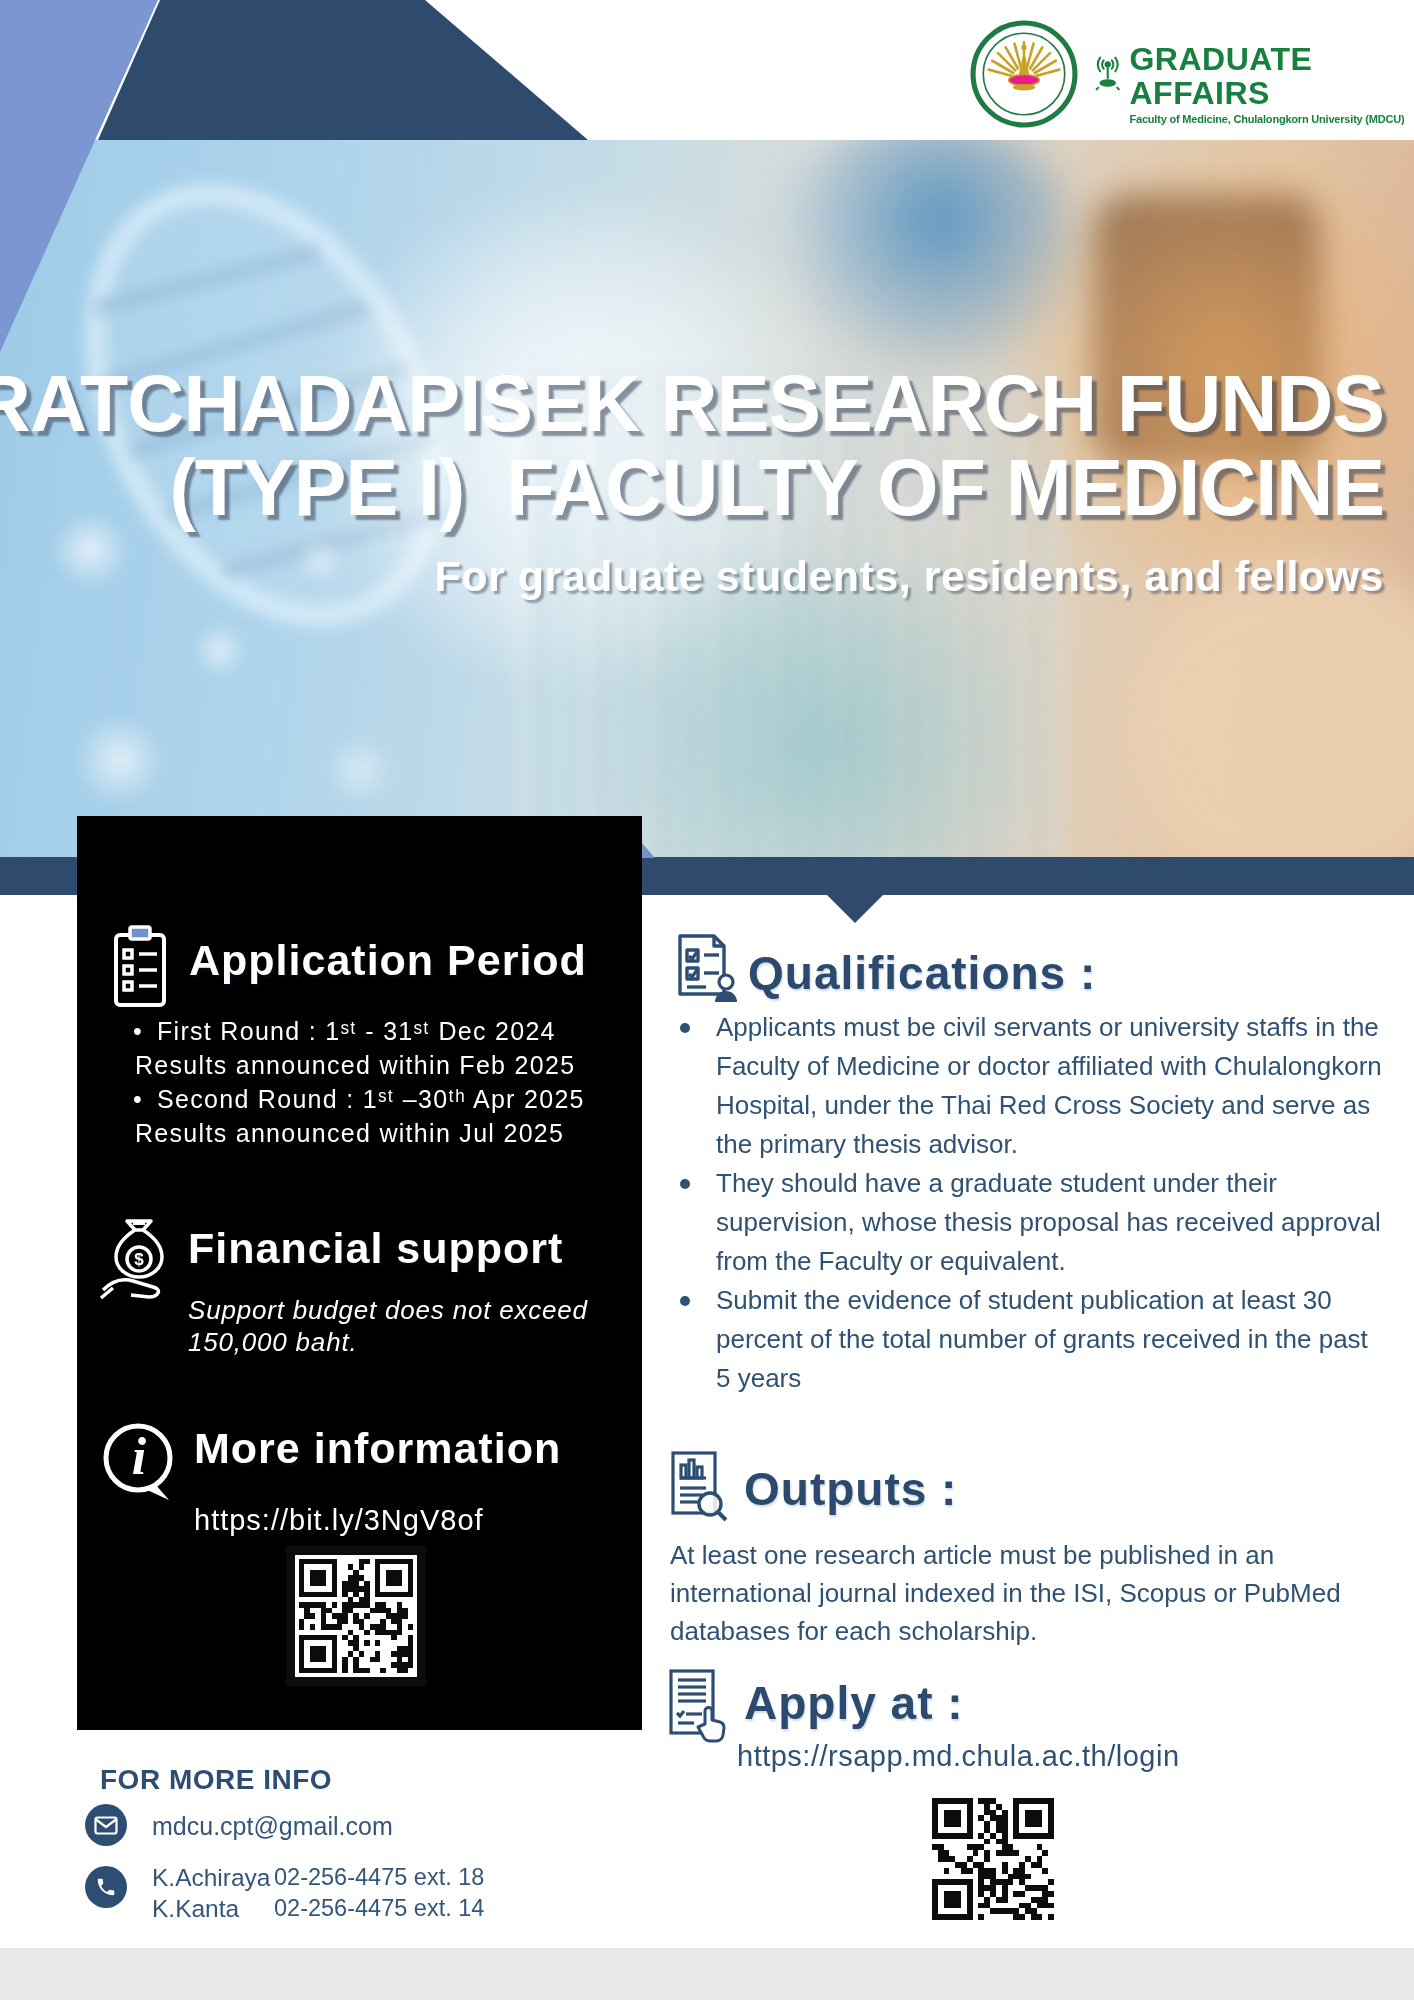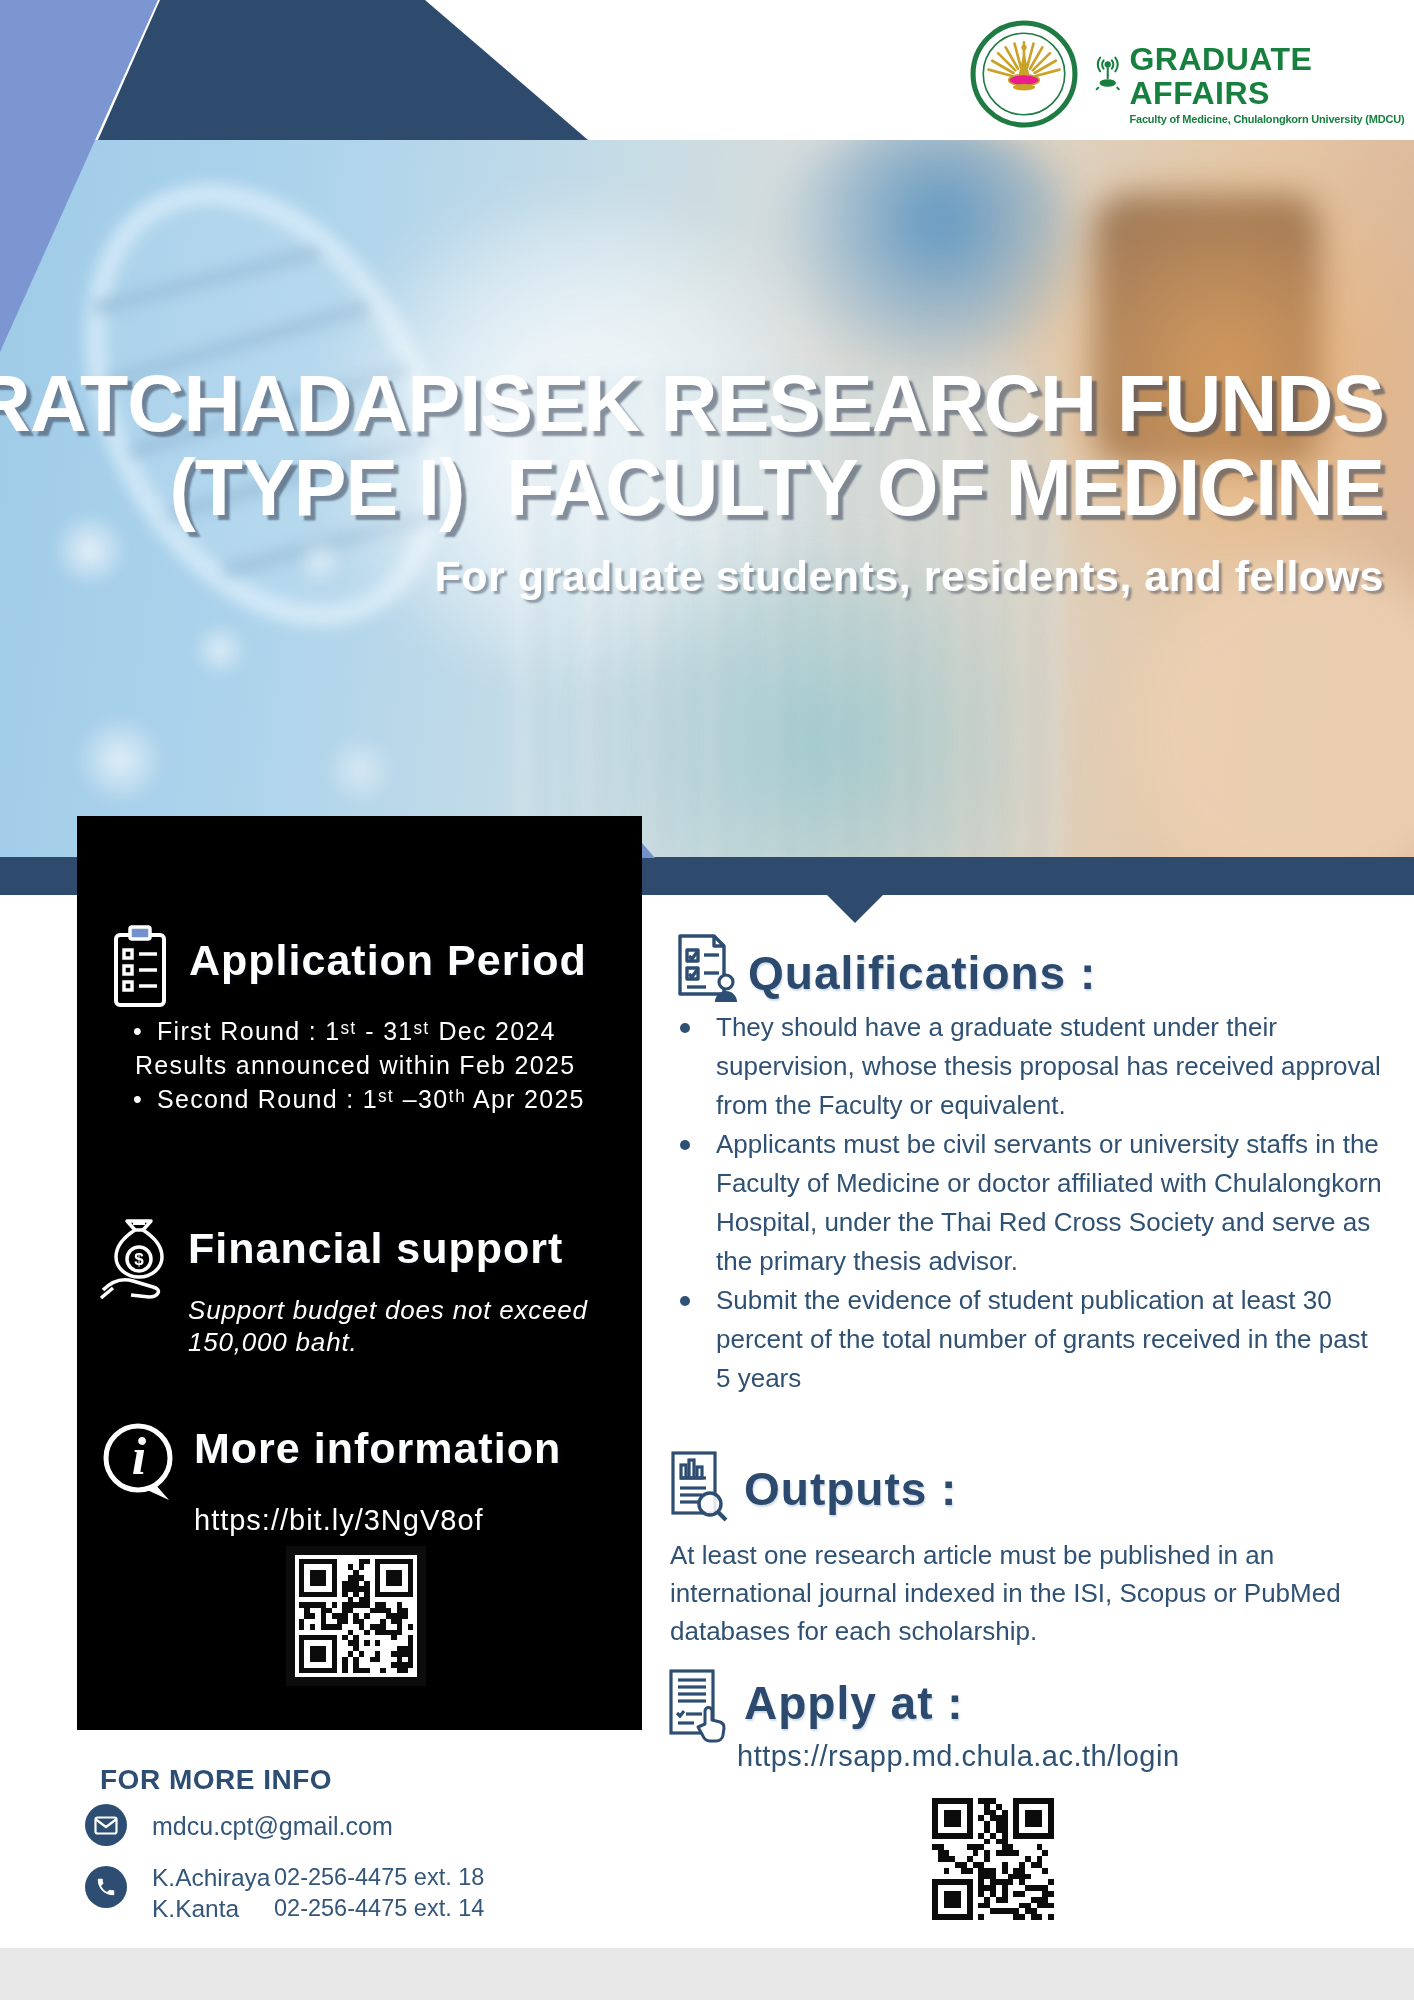--- a/index.html
+++ b/index.html
@@ -195,20 +195,21 @@
         <rect x="11" y="58" width="8" height="8"></rect>
           <line x1="26" y1="62" x2="44" y2="62"></line>
       </g>
     </svg>
     <div class="p-head" style="left:112px;top:120px">Application Period</div>
 
     <div id="app-list">
       <div class="round-main">First Round : 1ˢᵗ - 31ˢᵗ Dec 2024</div>
       <div class="round-sub">Results announced within Feb 2025</div>
       <div class="round-main">Second Round : 1ˢᵗ –30ᵗʰ Apr 2025</div>
+      <div class="round-sub">Results announced within Jul 2025</div>
     </div>
 
     <svg class="p-icon" style="left:20px;top:398px" width="84" height="92" viewBox="0 0 84 92">
       <g stroke="#fff" stroke-width="3.5" fill="none" stroke-linejoin="round">
         <path d="M38 16 l-8 -9 h24 l-8 9"></path>
         <path d="M36 9 h12" stroke-width="4"></path>
         <path d="M38 16 h8 c14 9 19 18 19 27 a23 20 0 0 1 -46 0 c0 -9 5 -18 19 -27 z"></path>
         <circle cx="42" cy="45" r="12"></circle>
         <path d="M6 76 q14 -14 30 -9 l20 6 q7 2 5 6 t-9 4 l-18 -2"></path>
         <path d="M4 84 l12 -10"></path>
@@ -685,22 +686,22 @@
         <path d="M13 42 l3 3 5 -7"></path>
       <line x1="28" y1="23" x2="43" y2="23"></line>
         <line x1="28" y1="41" x2="43" y2="41"></line>
       <line x1="11" y1="55" x2="30" y2="55"></line>
     </g>
     <circle cx="50" cy="50" r="7" fill="#fff" stroke="#2d4e72" stroke-width="3.2"></circle>
     <path d="M39 70 a11 11 0 0 1 22 0 z" fill="#2d4e72"></path>
   </svg>
   <div class="r-head" style="left:748px;top:946px">Qualifications :</div>
   <ul id="qual-list">
+    <li>Applicants must be civil servants or university staffs in the Faculty of Medicine or doctor affiliated with Chulalongkorn Hospital, under the Thai Red Cross Society and serve as the primary thesis advisor.</li>
     <li>They should have a graduate student under their supervision, whose thesis proposal has received approval from the Faculty or equivalent.</li>
-    <li>Applicants must be civil servants or university staffs in the Faculty of Medicine or doctor affiliated with Chulalongkorn Hospital, under the Thai Red Cross Society and serve as the primary thesis advisor.</li>
     <li>Submit the evidence of student publication at least 30 percent of the total number of grants received in the past 5 years</li>
   </ul>
 
   <svg class="r-icon" style="left:670px;top:1450px" width="58" height="72" viewBox="0 0 58 72">
     <g stroke="#2d4e72" stroke-width="3.2" fill="none">
       <rect x="3" y="3" width="42" height="60"></rect>
       <line x1="10" y1="28" x2="36" y2="28"></line>
       <rect x="11" y="15" width="5" height="13"></rect>
         <rect x="19" y="10" width="5" height="18"></rect>
         <rect x="27" y="17" width="5" height="11"></rect>

